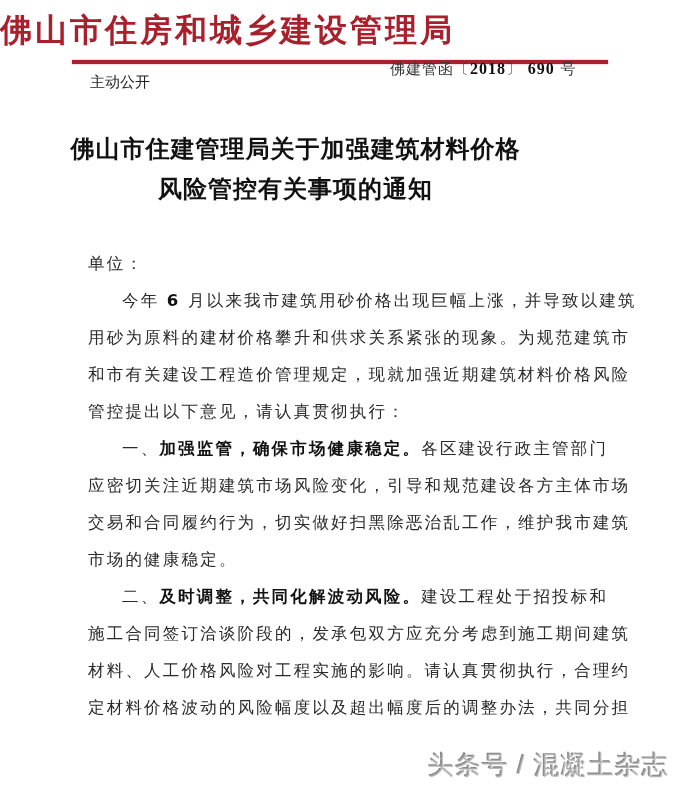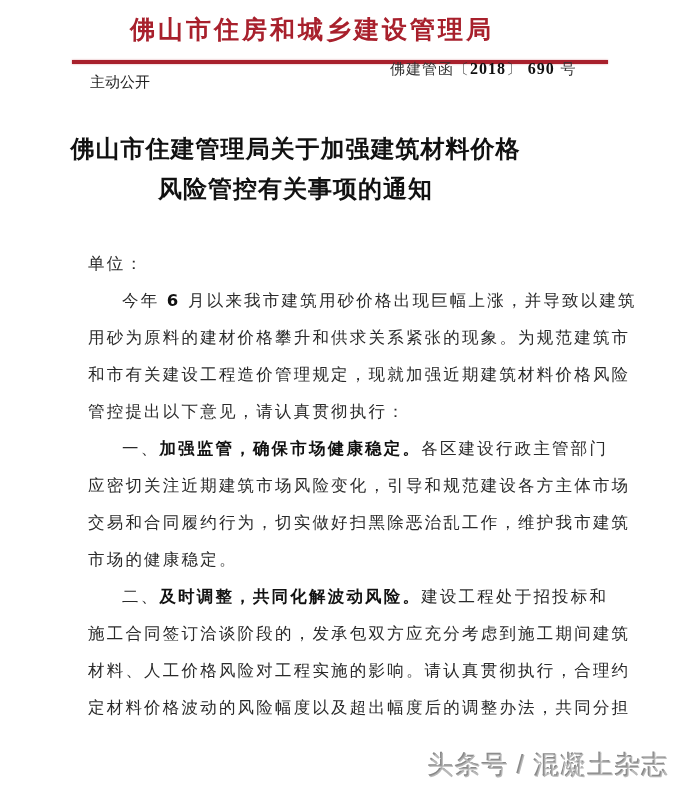--- a/index.html
+++ b/index.html
@@ -1,19 +1,19 @@
 <!DOCTYPE html>
 <html><head>
 <meta charset="utf-8">
 <style>
   html, body { margin: 0; padding: 0; background: #ffffff; }
   body { width: 680px; height: 788px; position: relative; overflow: hidden;
          font-family: "DejaVu Serif", "Liberation Serif", serif; color: #1a1a1a; }
-  .masthead { position: absolute; left: 0; top: 4px; width: 624px; text-align: center;
-              font-family: "DejaVu Serif", serif; font-weight: bold; font-size: 25px;
+  .masthead { position: absolute; left: 0; top: 4px; width: 624px; 
+              font-family: "DejaVu Serif", serif; font-weight: bold; font-size: 32px;
               letter-spacing: 3px; color: #a8202c; line-height: 52px; }
   .rule { position: absolute; left: 72px; top: 60px; width: 536px; height: 4px;
           background: #a8202c; box-shadow: 0 0 2px #d68a90; }
   .meta-left { position: absolute; left: 90px; top: 73px; font-family: "DejaVu Sans", sans-serif;
                font-size: 15px; color: #222; text-align: center; }
   .meta-right { position: absolute; left: 390px; top: 60px; font-size: 15px; color: #333; letter-spacing: 1px; }
   .meta-right b { font-family: "Liberation Serif", serif; font-weight: bold; font-size: 16px; color: #111; }
   .title { position: absolute; left: 0; width: 591px; text-align: center; font-weight: bold;
            font-size: 24px; color: #111; letter-spacing: 1px; font-family: Liberation Serif, serif; }
   .t1 { top: 133px; }

